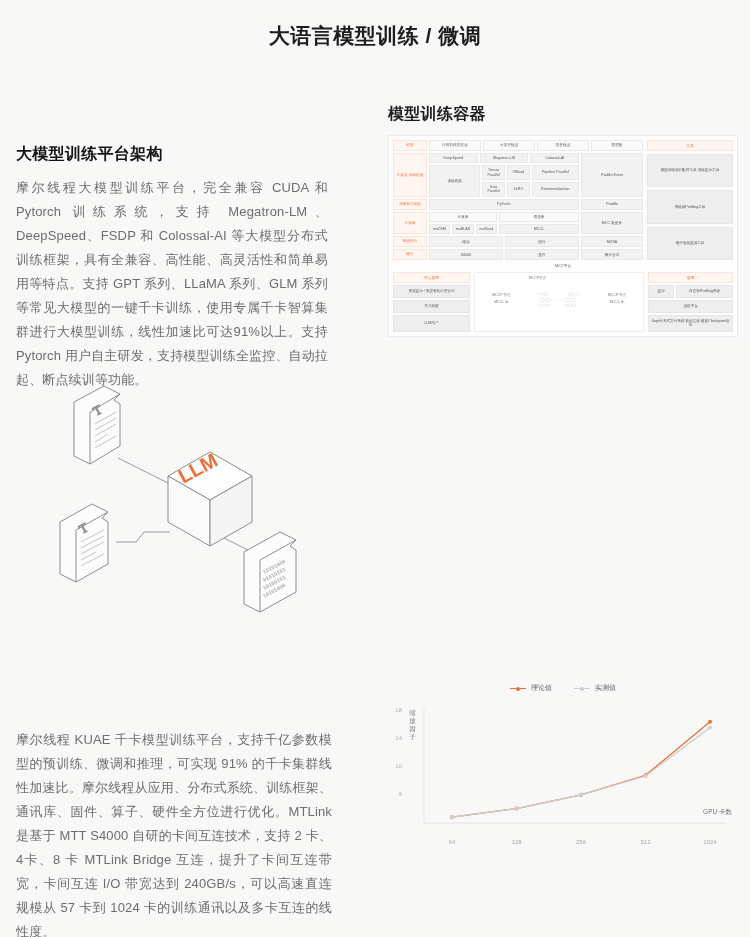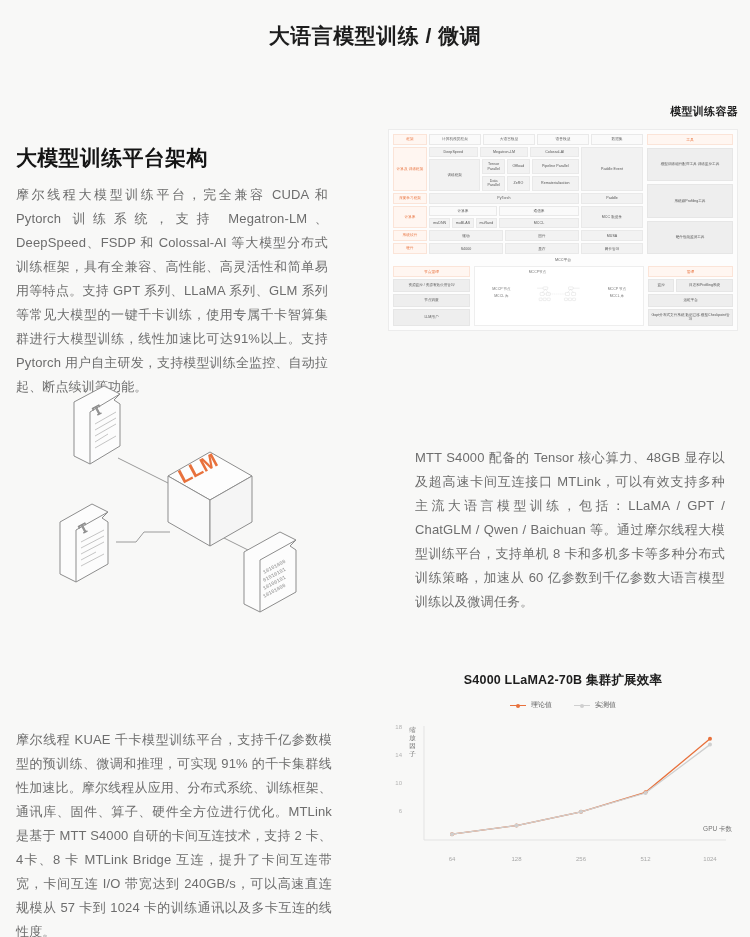--- a/index.html
+++ b/index.html
@@ -15,35 +15,35 @@
   
   .page-title {
     position: absolute; top: 22px; left: 0; width: 750px;
     text-align: center;
     font-size: 21px; font-weight: 700; letter-spacing: .5px;
     color: #1d1d1d;
   }
 
   
   .sec-head {
-    font-size: 21px; font-weight: 700; color: #141414;
+    font-size: 16px; font-weight: 700; color: #141414;
     letter-spacing: .3px; margin-bottom: 11px;
   }
   .sec-body {
     font-size: 13px; line-height: 1.85; color: #6d6d6d;
     text-align: justify; letter-spacing: .15px;
   }
 
   
   #block-arch { position: absolute; left: 16px; top: 144px; width: 312px; }
 
   
   #block-diagram { position: absolute; left: 388px; top: 104px; width: 350px; }
   .diagram-title {
-    text-align: right; font-size: 11px; font-weight: 700;
+    text-align: left; font-size: 16px; font-weight: 700;
     color: #1d1d1d; margin-bottom: 10px; letter-spacing: .3px;
   }
   .diagram-frame {
     background: #fdfdfd; border: 1px solid #ececec; padding: 4px;
   }
   .diag-upper { display: flex; gap: 4px; }
   .diag-main { flex: 1 1 auto; }
   .diag-side { width: 86px; display: flex; flex-direction: column; gap: 3px; }
 
   .drow { display: flex; align-items: stretch; margin-bottom: 2px; min-height: 11px; }
@@ -374,29 +374,27 @@
           <path d="M116 104 L158 80 L200 104 L158 128 Z" fill="#fdfdfd"></path>
           <path d="M116 104 L116 150 L158 174 L158 128 Z" fill="#fafafa"></path>
           <path d="M158 128 L158 174 L200 150 L200 104 Z" fill="#f5f5f5"></path>
         </g>
       </g>
       <text x="131" y="112" font-family="Liberation Sans, sans-serif" font-size="20" font-weight="700" fill="#e8713c" transform="rotate(-28 131 112)">LLM</text>
     </svg>
   </div>
 
   <div id="block-example">
-    <div class="sec-body">MTT S4000 配备的 Tensor 核心算力、48GB 显存以及超高速卡间互连接口 MTLink，可以有效支持多种主流大语言模型训练，包括：LLaMA / GPT / ChatGLM / Qwen / Baichuan 等。通过摩尔线程大模型训练平台，支持单机 8 卡和多机多卡等多种分布式训练策略，加速从 60 亿参数到千亿参数大语言模型训练以及微调任务。</div>
   </div>
 
   <div id="block-cluster">
     <div class="sec-body">摩尔线程 KUAE 千卡模型训练平台，支持千亿参数模型的预训练、微调和推理，可实现 91% 的千卡集群线性加速比。摩尔线程从应用、分布式系统、训练框架、通讯库、固件、算子、硬件全方位进行优化。MTLink 是基于 MTT S4000 自研的卡间互连技术，支持 2 卡、4卡、8 卡 MTLink Bridge 互连，提升了卡间互连带宽，卡间互连 I/O 带宽达到 240GB/s，可以高速直连规模从 57 卡到 1024 卡的训练通讯以及多卡互连的线性度。</div>
   </div>
 
   <div id="block-chart">
-    <div class="chart-title">S4000 LLaMA2-70B 集群扩展效率</div>
 
     <div class="chart-legend">
       <div class="leg-item">
         <span class="leg-swatch"></span>
         <span>理论值</span>
       </div>
       <div class="leg-item">
         <span class="leg-swatch gray"></span>
         <span>实测值</span>
       </div>

